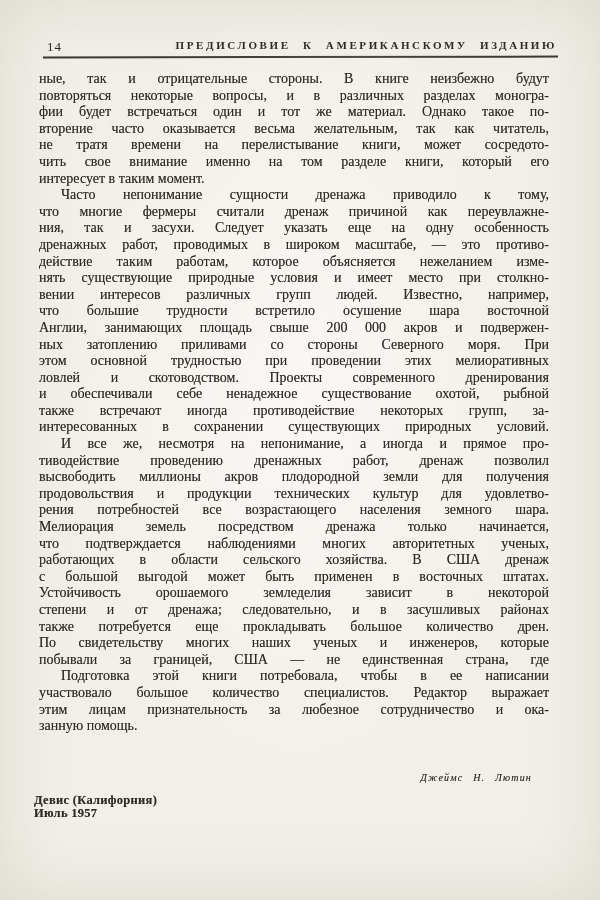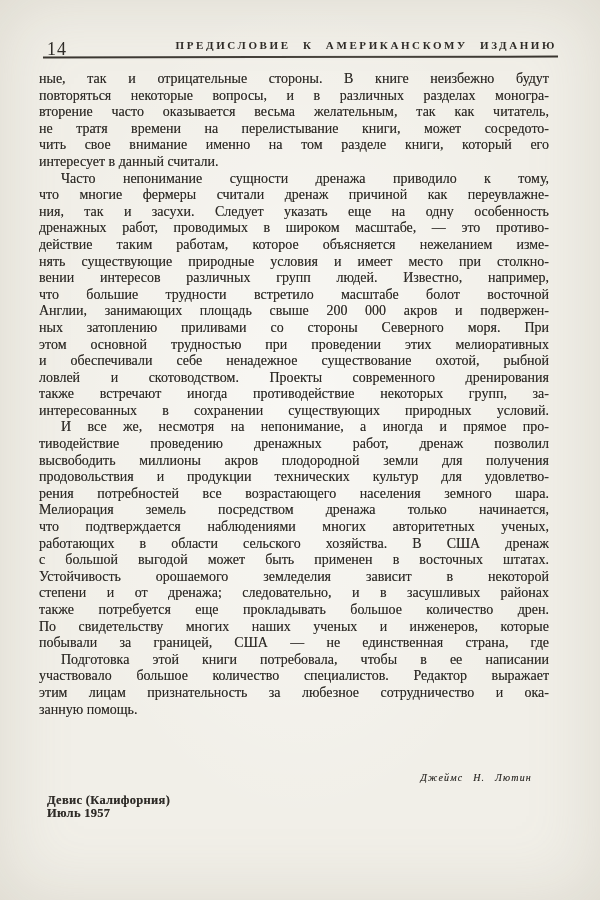--- a/index.html
+++ b/index.html
@@ -17,21 +17,21 @@
     box-shadow:inset 0 0 70px rgba(150,140,120,0.22);
     font-family:"Liberation Serif","DejaVu Serif",serif;
     color:var(--ink);
     overflow:hidden;
   }
   .running-header{
     position:absolute;top:39px;left:47px;right:43px;height:15px;
   }
   .pagenum{
     position:absolute;left:0;top:0;
-    font-size:18px;letter-spacing:1px;
+    font-size:13px;letter-spacing:1px;
   }
   .runhead{
     display:block;text-align:right;
     font-size:11px;font-weight:700;
     letter-spacing:2.6px;word-spacing:7px;
     padding-left:10px;
   }
   .header-rule{
     position:absolute;top:56px;left:43px;width:515px;height:1.6px;
     background:linear-gradient(to right,#39352f,#4a463f 60%,#39352f);
@@ -50,21 +50,21 @@
   .para .line.last{text-align-last:left;}
   .para.flush .line.last{text-align-last:justify;}
   .para.indent .line:first-child{text-indent:22px;}
   .signature{
     position:absolute;top:772px;right:68px;
     font-style:italic;font-size:10px;
     letter-spacing:1.2px;word-spacing:6px;
     text-shadow:0 0 0.5px rgba(46,43,39,0.5);
   }
   .colophon{
-    position:absolute;top:794px;left:47px;
+    position:absolute;top:794px;left:34px;
     font-size:12.5px;line-height:13.2px;font-weight:700;
     letter-spacing:0.3px;
     text-shadow:0 0 0.4px rgba(46,43,39,0.5);
   }
 </style>
 </head>
 <body>
 
 <div class="page">
 
@@ -72,39 +72,40 @@
     <span class="pagenum">14</span>
     <span class="runhead">ПРЕДИСЛОВИЕ К АМЕРИКАНСКОМУ ИЗДАНИЮ</span>
   </header>
 
   <div class="header-rule"></div>
 
   <main class="body-block">
     <div class="para">
         <div class="line">ные, так и отрицательные стороны. В книге неизбежно будут</div>
         <div class="line">повторяться некоторые вопросы, и в различных разделах моногра-</div>
+        <div class="line">фии будет встречаться один и тот же материал. Однако такое по-</div>
         <div class="line">вторение часто оказывается весьма желательным, так как читатель,</div>
         <div class="line">не тратя времени на перелистывание книги, может сосредото-</div>
         <div class="line">чить свое внимание именно на том разделе книги, который его</div>
-        <div class="line last">интересует в данный считали.</div>
+        <div class="line last">интересует в таким момент.</div>
       </div>
     <div class="para indent flush">
         <div class="line">Часто непонимание сущности дренажа приводило к тому,</div>
         <div class="line">что многие фермеры считали дренаж причиной как переувлажне-</div>
         <div class="line">ния, так и засухи. Следует указать еще на одну особенность</div>
         <div class="line">дренажных работ, проводимых в широком масштабе, — это противо-</div>
         <div class="line">действие таким работам, которое объясняется нежеланием изме-</div>
         <div class="line">нять существующие природные условия и имеет место при столкно-</div>
         <div class="line">вении интересов различных групп людей. Известно, например,</div>
-        <div class="line">что большие трудности встретило масштабе болот восточной</div>
+        <div class="line">что большие трудности встретило осушение шара восточной</div>
         <div class="line">Англии, занимающих площадь свыше 200&nbsp;000 акров и подвержен-</div>
         <div class="line">ных затоплению приливами со стороны Северного моря. При</div>
         <div class="line">этом основной трудностью при проведении этих мелиоративных</div>
+        <div class="line">ловлей и скотоводством. Проекты современного дренирования</div>
         <div class="line">и обеспечивали себе ненадежное существование охотой, рыбной</div>
-        <div class="line">ловлей и скотоводством. Проекты современного дренирования</div>
         <div class="line">также встречают иногда противодействие некоторых групп, за-</div>
         <div class="line last">интересованных в сохранении существующих природных условий.</div>
       </div>
     <div class="para indent flush">
         <div class="line">И все же, несмотря на непонимание, а иногда и прямое про-</div>
         <div class="line">тиводействие проведению дренажных работ, дренаж позволил</div>
         <div class="line">высвободить миллионы акров плодородной земли для получения</div>
         <div class="line">продовольствия и продукции технических культур для удовлетво-</div>
         <div class="line">рения потребностей все возрастающего населения земного шара.</div>
         <div class="line">Мелиорация земель посредством дренажа только начинается,</div>

